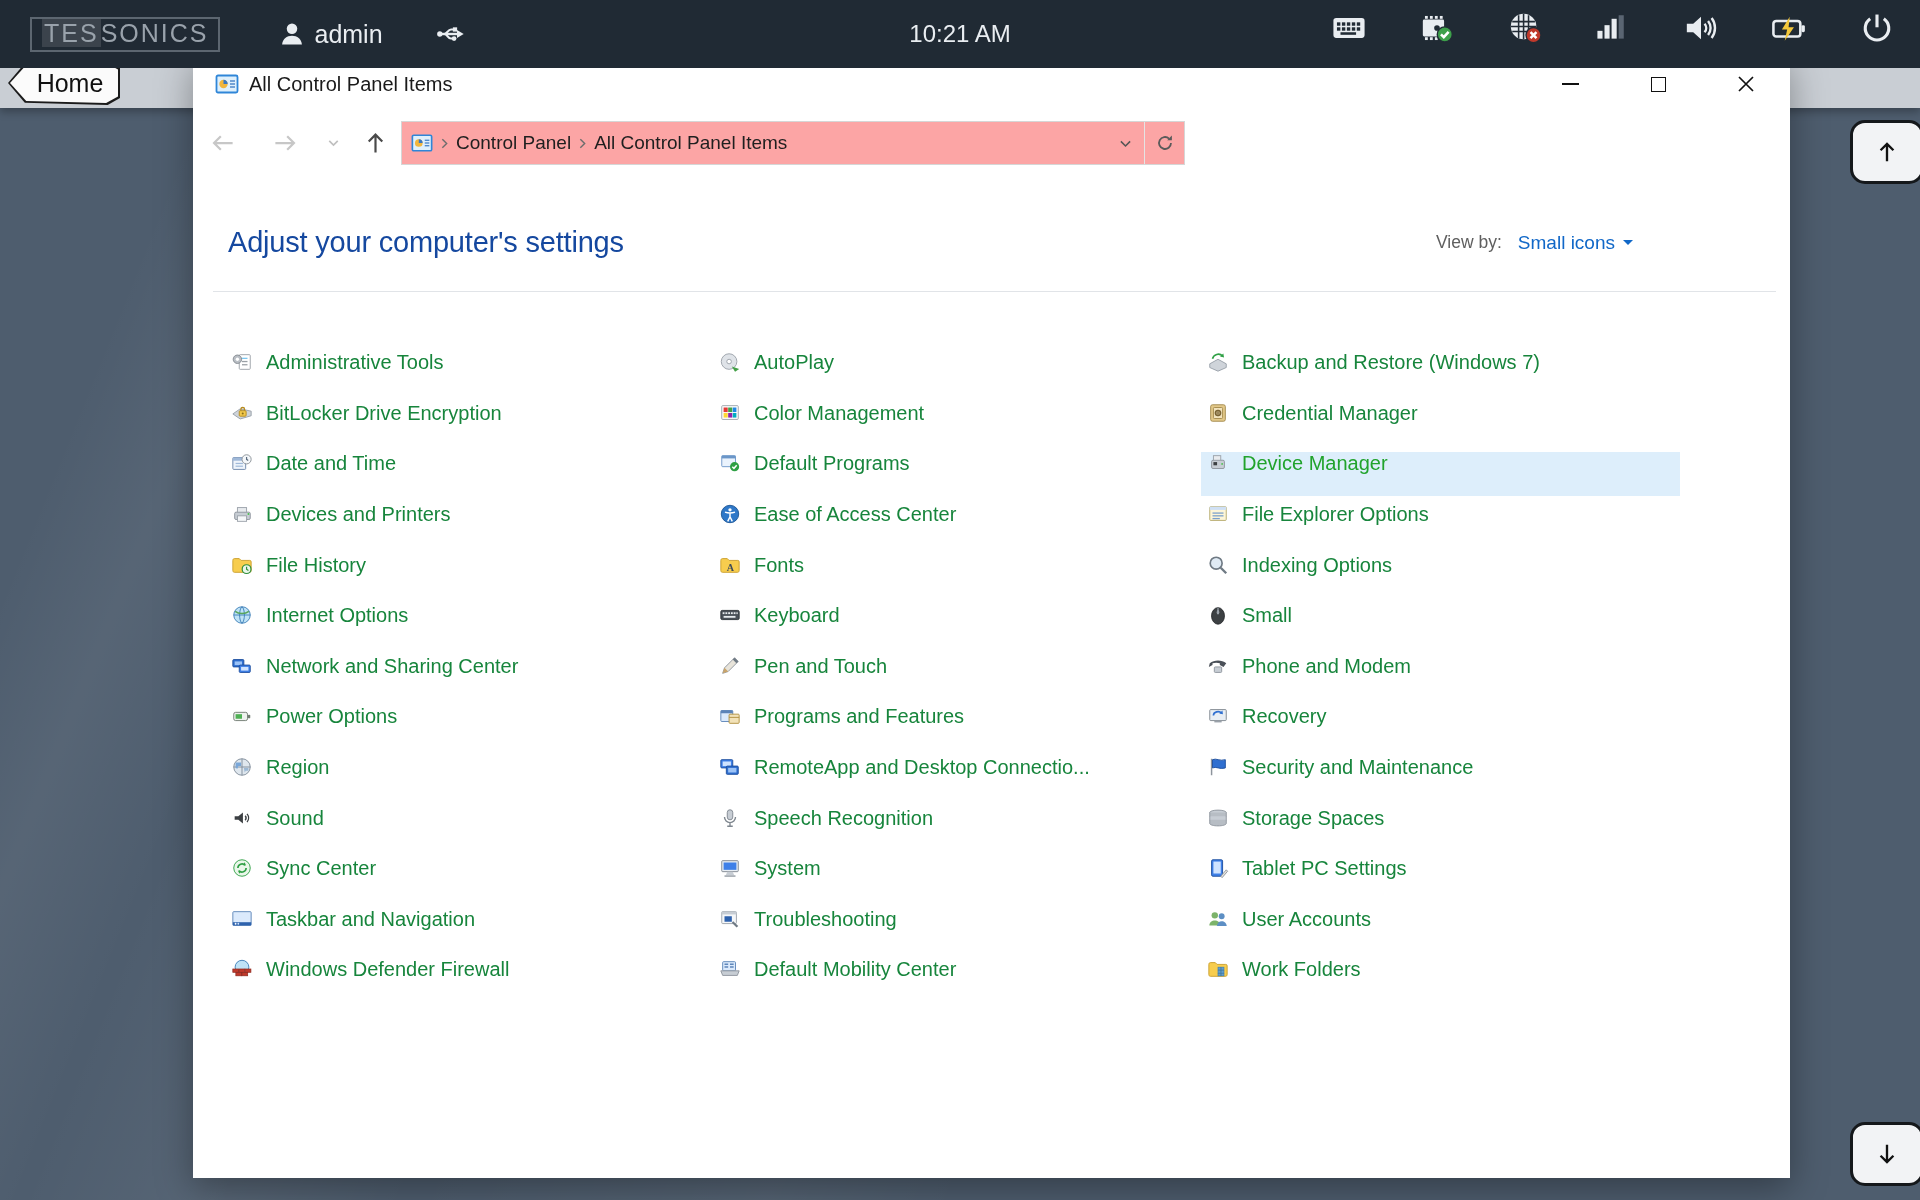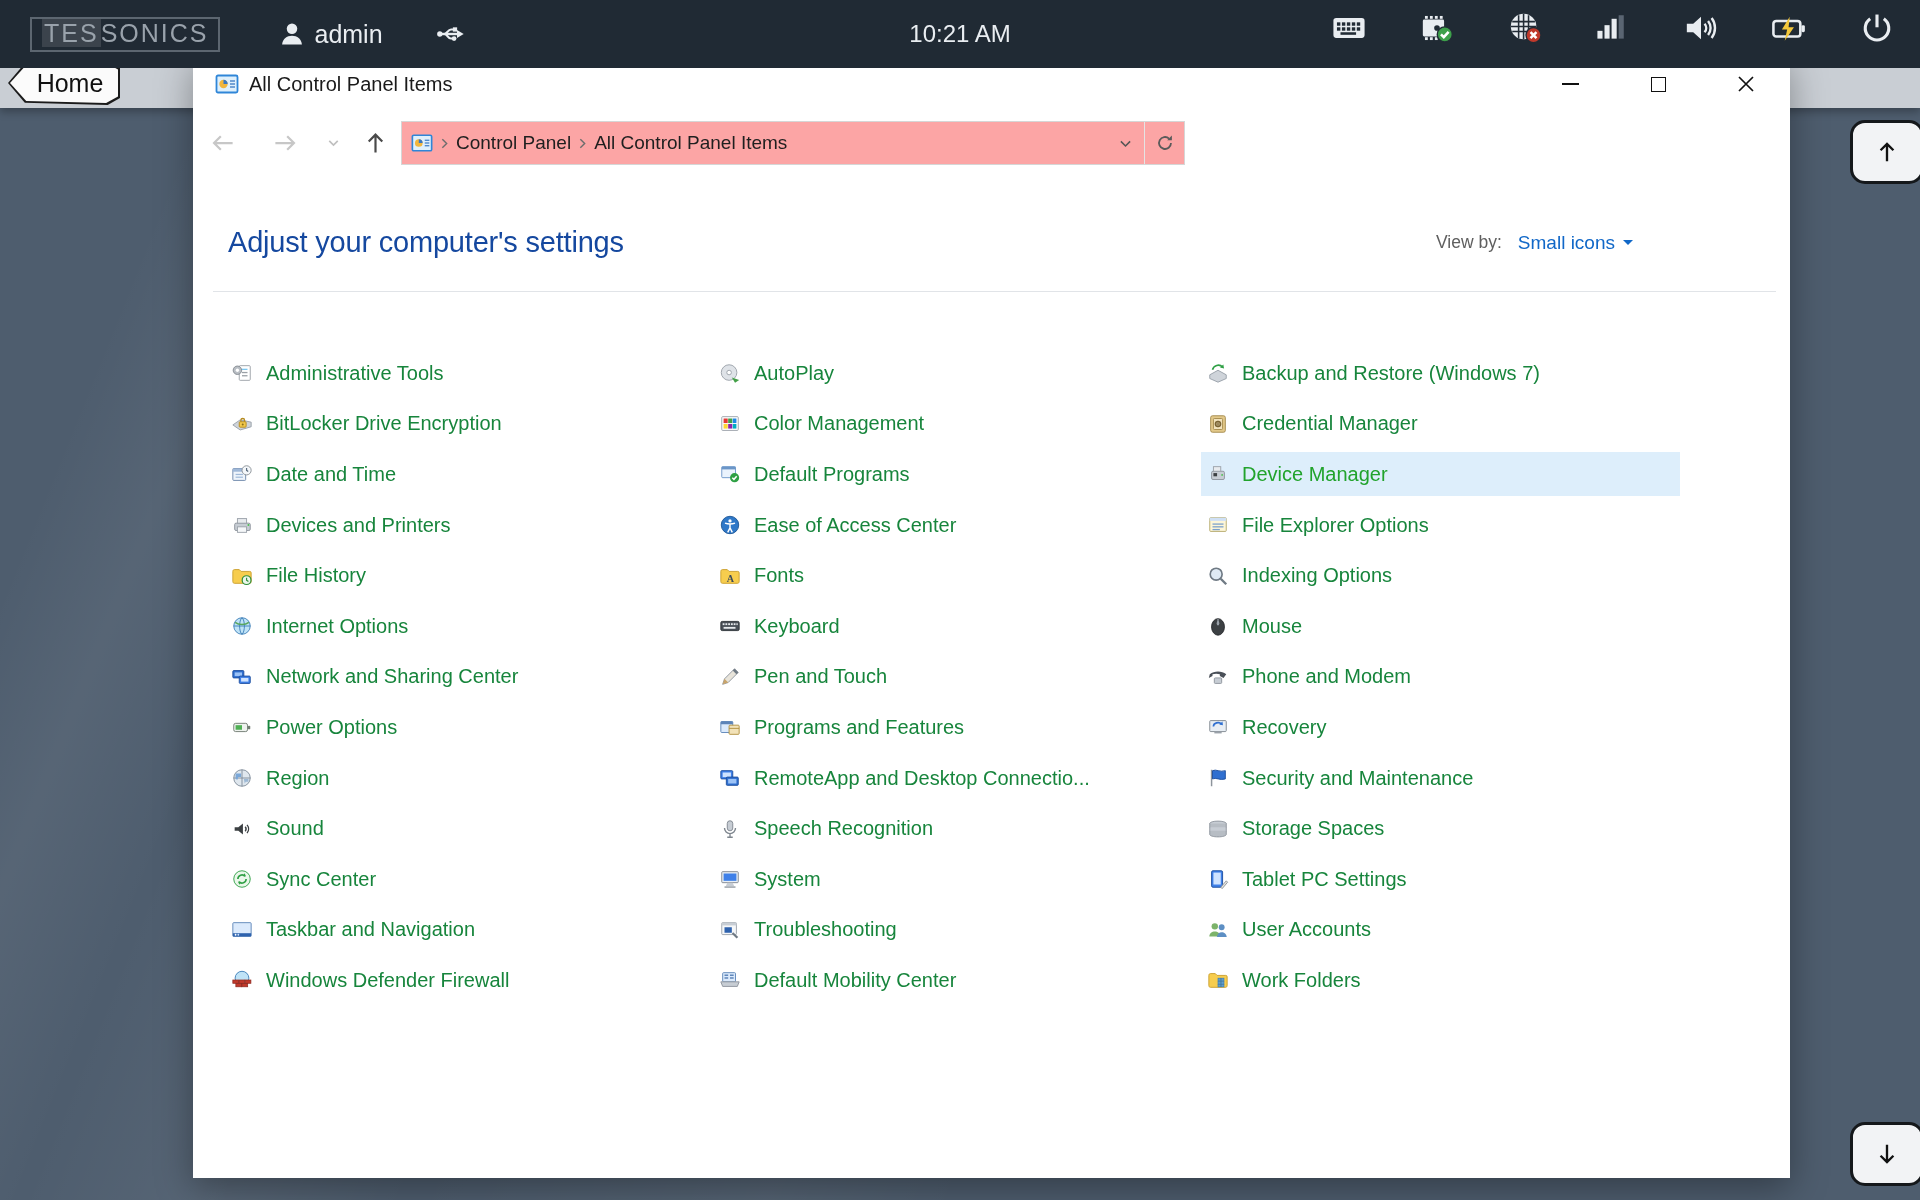--- a/index.html
+++ b/index.html
@@ -84,21 +84,21 @@
   .viewby{ display:flex; align-items:center; }
   .viewby-label{ font-size:17.5px; color:#5f5f5f; }
   .viewby-value{ font-size:19px; color:var(--link-blue); margin-left:16px; cursor:pointer; }
   .caret{ width:0; height:0; border-left:5px solid transparent;
     border-right:5px solid transparent; border-top:5.5px solid var(--link-blue);
     display:inline-block; margin-left:8px; cursor:pointer; }
   .rule{ border:none; border-top:1px solid #e1e4e8; margin:32px 14px 0 20px; }
 
   .cp-grid{ display:flex; margin:56px 0 0 38px; }
   .cp-col{ width:488px; display:flex; flex-direction:column; }
-  .cp-item{ height:44px; margin:3.3px 0; width:479px; display:flex; align-items:center;
+  .cp-item{ height:44px; margin:3.3px 0; width:479px; display:flex; align-items:flex-start;
     gap:13px; padding-left:6px; margin-left:-6px; cursor:pointer; }
   .cp-item.selected{ background:var(--highlight); }
   .cp-ico{ width:22px; height:22px; flex:0 0 22px; display:grid; place-items:center; }
   .cp-label{ font-size:20px; color:var(--item-green); white-space:nowrap; }
   .cp-item.selected .cp-label{ color:var(--selected-green); }
 
   
   .scroll-btn{ position:absolute; left:1850px; width:74px; height:64px;
     background:#f2f3f5; border:3px solid #15181b; border-radius:15px;
     display:grid; place-items:center; z-index:30; cursor:pointer; }
@@ -682,21 +682,21 @@
           <span class="cp-label">Indexing Options</span>
         </div>
         <div class="cp-item">
           <span class="cp-ico">
             <svg viewBox="0 0 24 24" width="22" height="22">
               <ellipse cx="12" cy="13" rx="7" ry="9" fill="#3c4043" stroke="#26292c"></ellipse>
               <path d="M12 4v6" stroke="#9aa1a9" stroke-width="1.4"></path>
               <ellipse cx="12" cy="9" rx="1.4" ry="2.4" fill="#9aa1a9"></ellipse>
             </svg>
           </span>
-          <span class="cp-label">Mouse</span>
+          <span class="cp-label">Small</span>
         </div>
         <div class="cp-item">
           <span class="cp-ico">
             <svg viewBox="0 0 24 24" width="22" height="22">
               <path d="M3 9c5-4 13-4 18 0l-3 4-4-2V9c-2.5-.8-5.5-.8-8 0v2l-4 2z" fill="#4a5058"></path>
               <rect x="8" y="13" width="8" height="6" rx="1" fill="#c7cdd4" stroke="#8d949c"></rect>
             </svg>
           </span>
           <span class="cp-label">Phone and Modem</span>
         </div>

